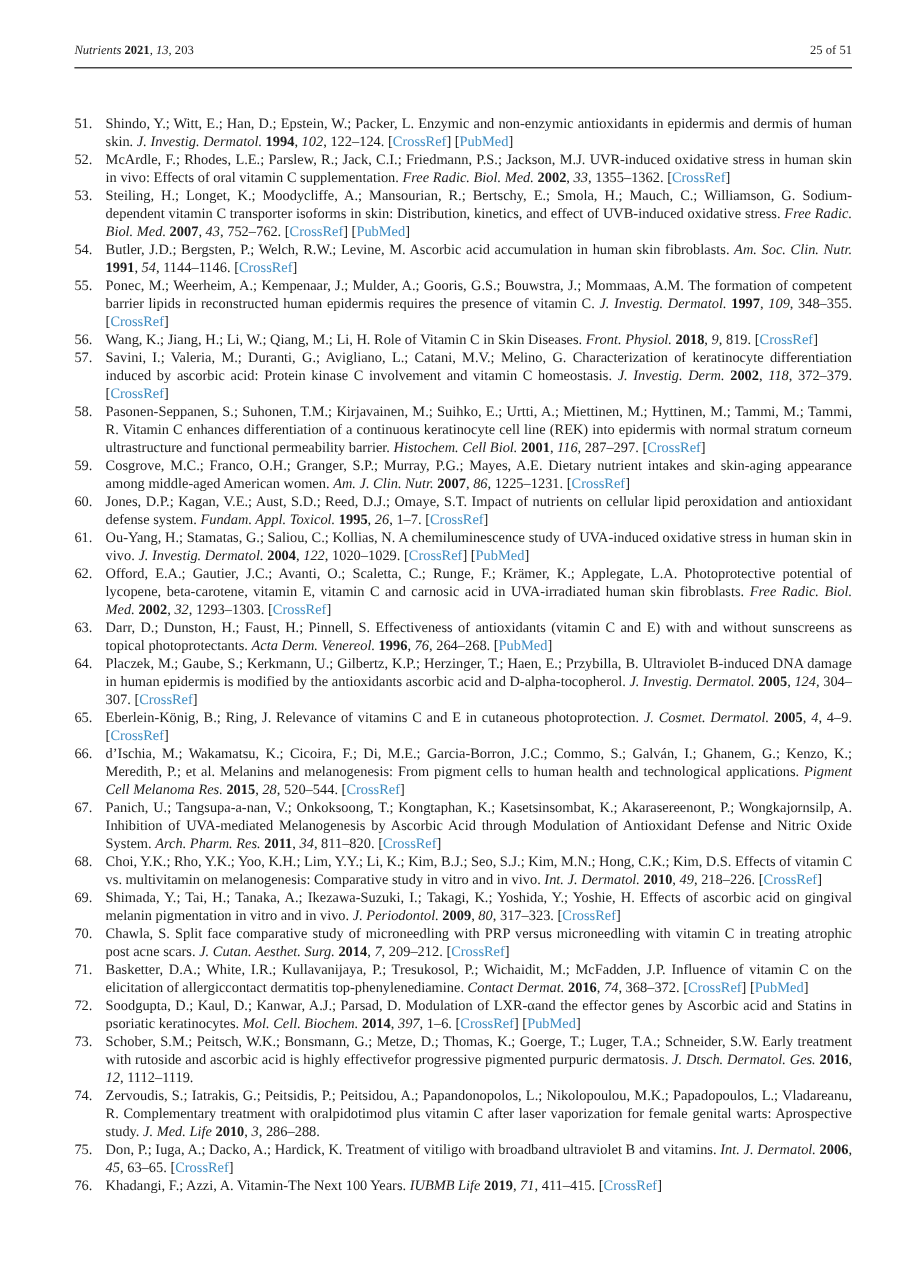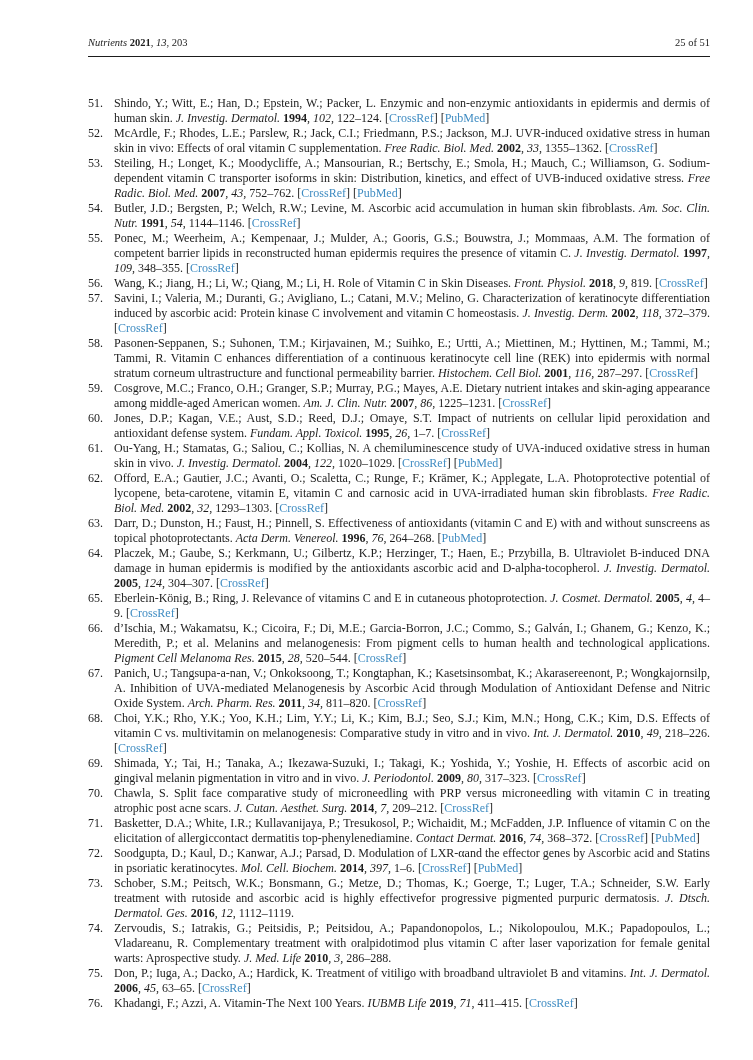--- a/index.html
+++ b/index.html
@@ -6,21 +6,21 @@
   body {
     width: 753px; height: 1060px;
     background: #ffffff;
     font-family: "Liberation Serif", "DejaVu Serif", serif;
     color: #1d1d1d;
     -webkit-font-smoothing: antialiased;
   }
   .page {
     box-sizing: border-box;
     width: 753px; height: 1060px;
-    padding: 36px 43px 0 88px;
+    padding: 36px 43px 0 62px;
     overflow: hidden;
   }
   .hdr {
     display: flex;
     justify-content: space-between;
     align-items: baseline;
     font-size: 10.5px;
     line-height: 13px;
   }
   .rule {

